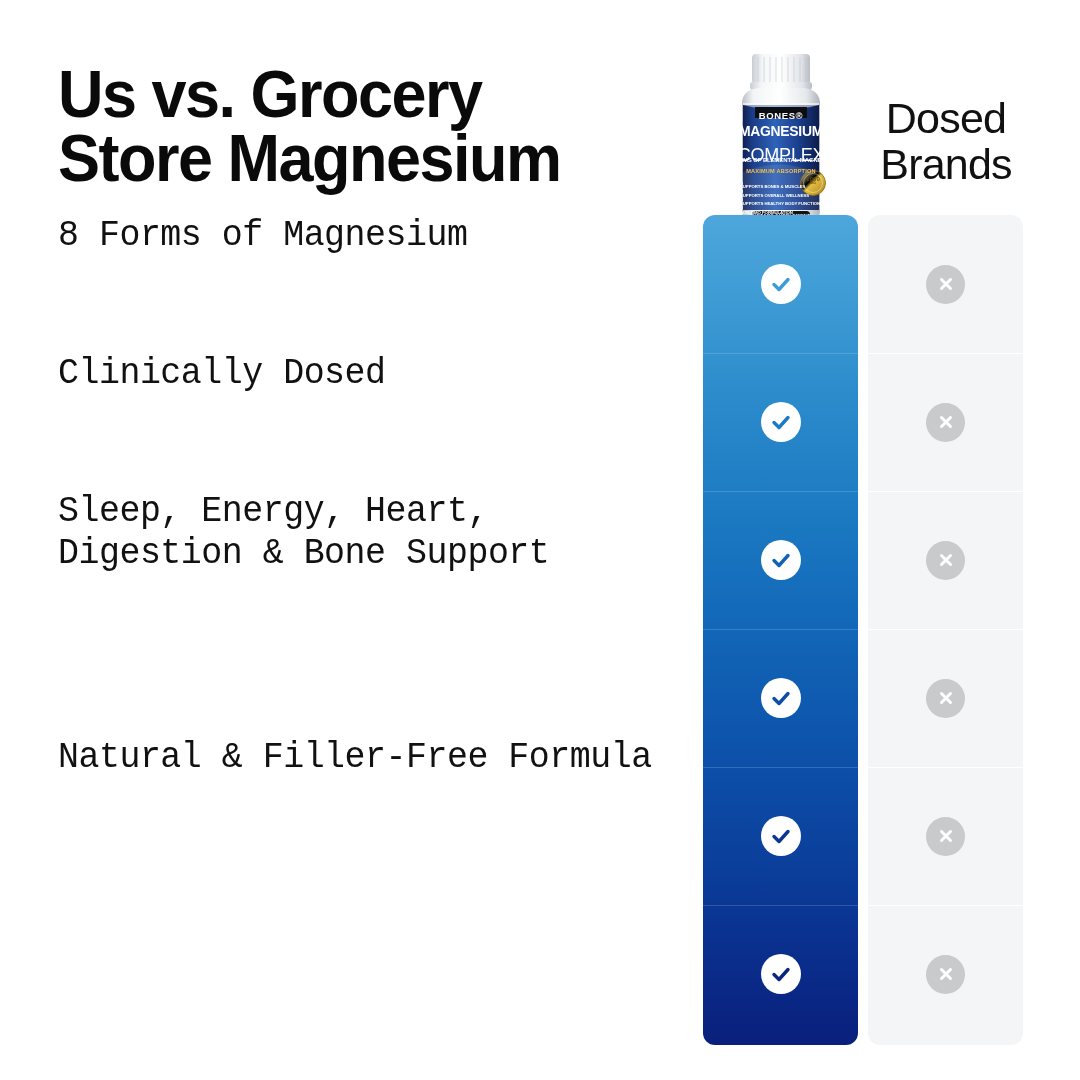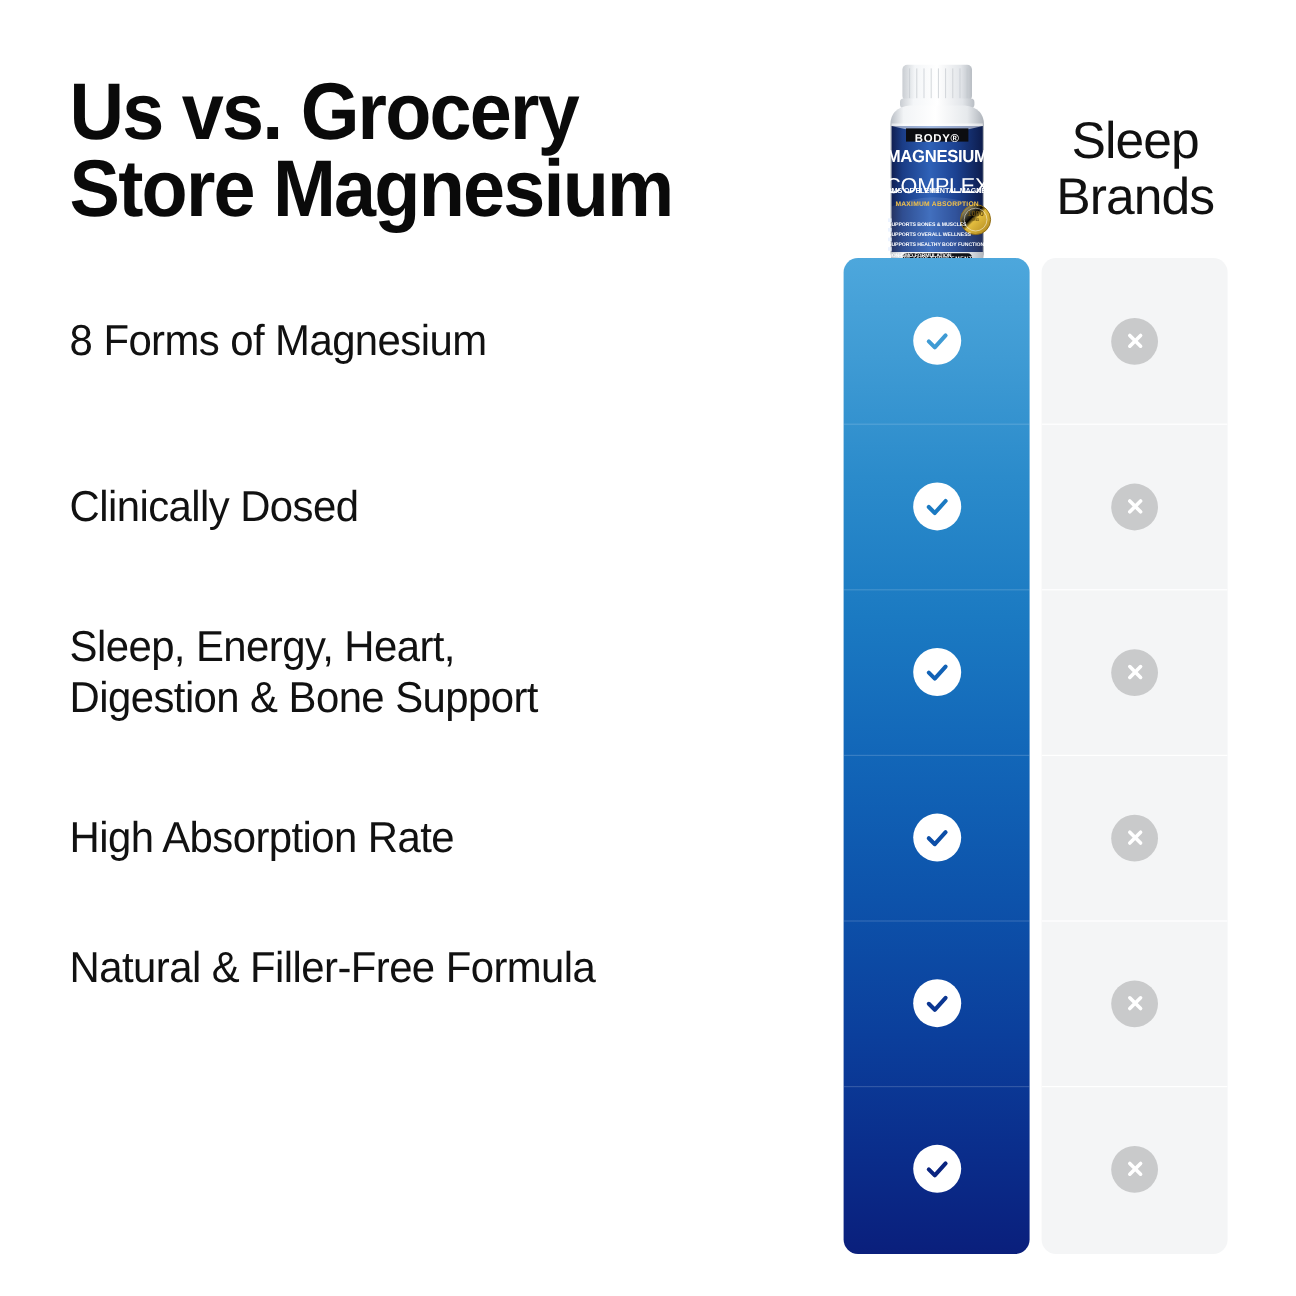--- a/index.html
+++ b/index.html
@@ -54,21 +54,21 @@
     top: 215px;
     width: 630px;
     height: 830px;
   }
   .feature-row {
     position: absolute;
     left: 0;
     width: 100%;
     height: 138px;
     display: flex;
-    align-items: center;
+    font-family: Liberation Mono, monospace;
   }
   .feature-label {
     font-size: 36px;
     line-height: 1.18;
     font-weight: 400;
     letter-spacing: -0.5px;
     color: #111111;
     transform: scaleX(0.97);
     transform-origin: left center;
     white-space: pre-line;
@@ -231,21 +231,21 @@
   }
   .badge-text .bt-mg-num { font-size: 6.2px; font-weight: 700; display: block; }
   .badge-text .bt-mg-unit { font-size: 3.6px; font-weight: 700; display: block; }
 </style>
 </head>
 <body>
 
 <div class="page-title">Us vs. Grocery
 Store Magnesium</div>
 
-<div class="other-brands-header">Sleep
+<div class="other-brands-header">Dosed
 Brands</div>
 
 <div class="bottle">
   <svg width="118" height="178" viewBox="0 0 118 178">
     <defs>
       <linearGradient id="capG" x1="0" y1="0" x2="1" y2="0">
         <stop offset="0%" stop-color="#c9cdd2"></stop>
         <stop offset="18%" stop-color="#f4f6f8"></stop>
         <stop offset="50%" stop-color="#ffffff"></stop>
         <stop offset="84%" stop-color="#e2e5e9"></stop>
@@ -306,21 +306,21 @@
       <rect x="18" y="138" width="3" height="3"></rect>
       <rect x="18" y="146" width="3" height="3"></rect>
       <rect x="18" y="154" width="3" height="3"></rect>
     </g>
 
     <rect x="30" y="159" width="58" height="7" rx="3.5" fill="#111319"></rect>
 
     <ellipse cx="59" cy="172" rx="40" ry="5" fill="#cfd4d9" opacity="0.55"></ellipse>
   </svg>
 
-  <div class="bottle-text bt-brand">BODY®</div>
+  <div class="bottle-text bt-brand">BONES®</div>
   <div class="bottle-text bt-prod1">MAGNESIUM</div>
   <div class="bottle-text bt-prod2">COMPLEX</div>
   <div class="bottle-text bt-sub1">8 FORMS OF ELEMENTAL MAGNESIUM</div>
   <div class="bottle-text bt-sub2">MAXIMUM ABSORPTION</div>
   <div class="bottle-text bt-bullets">
     <div>SUPPORTS BONES &amp; MUSCLES</div>
     <div>SUPPORTS OVERALL WELLNESS</div>
     <div>SUPPORTS HEALTHY BODY FUNCTIONS</div>
     <div>NON-GMO FORMULATION</div>
   </div>
@@ -335,23 +335,20 @@
   <div class="feature-row" style="top:0px">
       <div class="feature-label">8 Forms of Magnesium</div>
     </div>
   <div class="feature-row" style="top:276px">
       <div class="feature-label">Sleep, Energy, Heart,
 Digestion &amp; Bone Support</div>
     </div>
   <div class="feature-row" style="top:138px">
       <div class="feature-label">Clinically Dosed</div>
     </div>
-  <div class="feature-row" style="top:414px">
-      <div class="feature-label">High Absorption Rate</div>
-    </div>
   <div class="feature-row" style="top:522px">
       <div class="feature-label">Natural &amp; Filler-Free Formula</div>
     </div>
 </div>
 
 <div class="col-ours">
   <div class="cell-divider-blue" style="top:138px"></div>
   <div class="cell-divider-blue" style="top:276px"></div>
   <div class="cell-divider-blue" style="top:414px"></div>
   <div class="cell-divider-blue" style="top:552px"></div>

